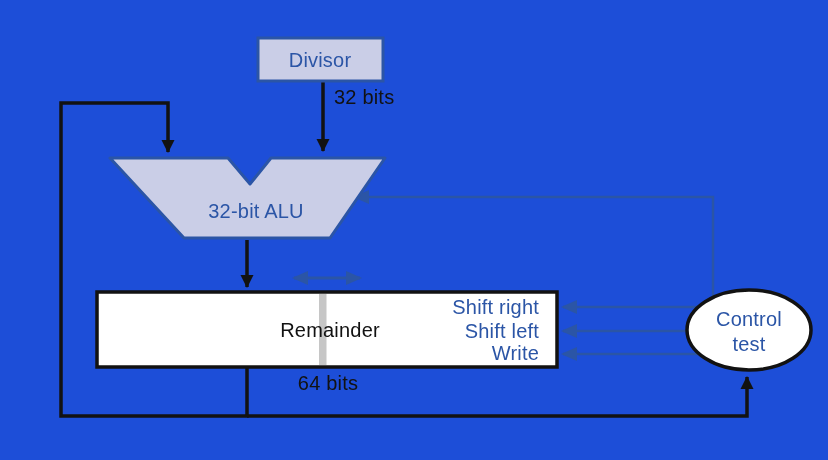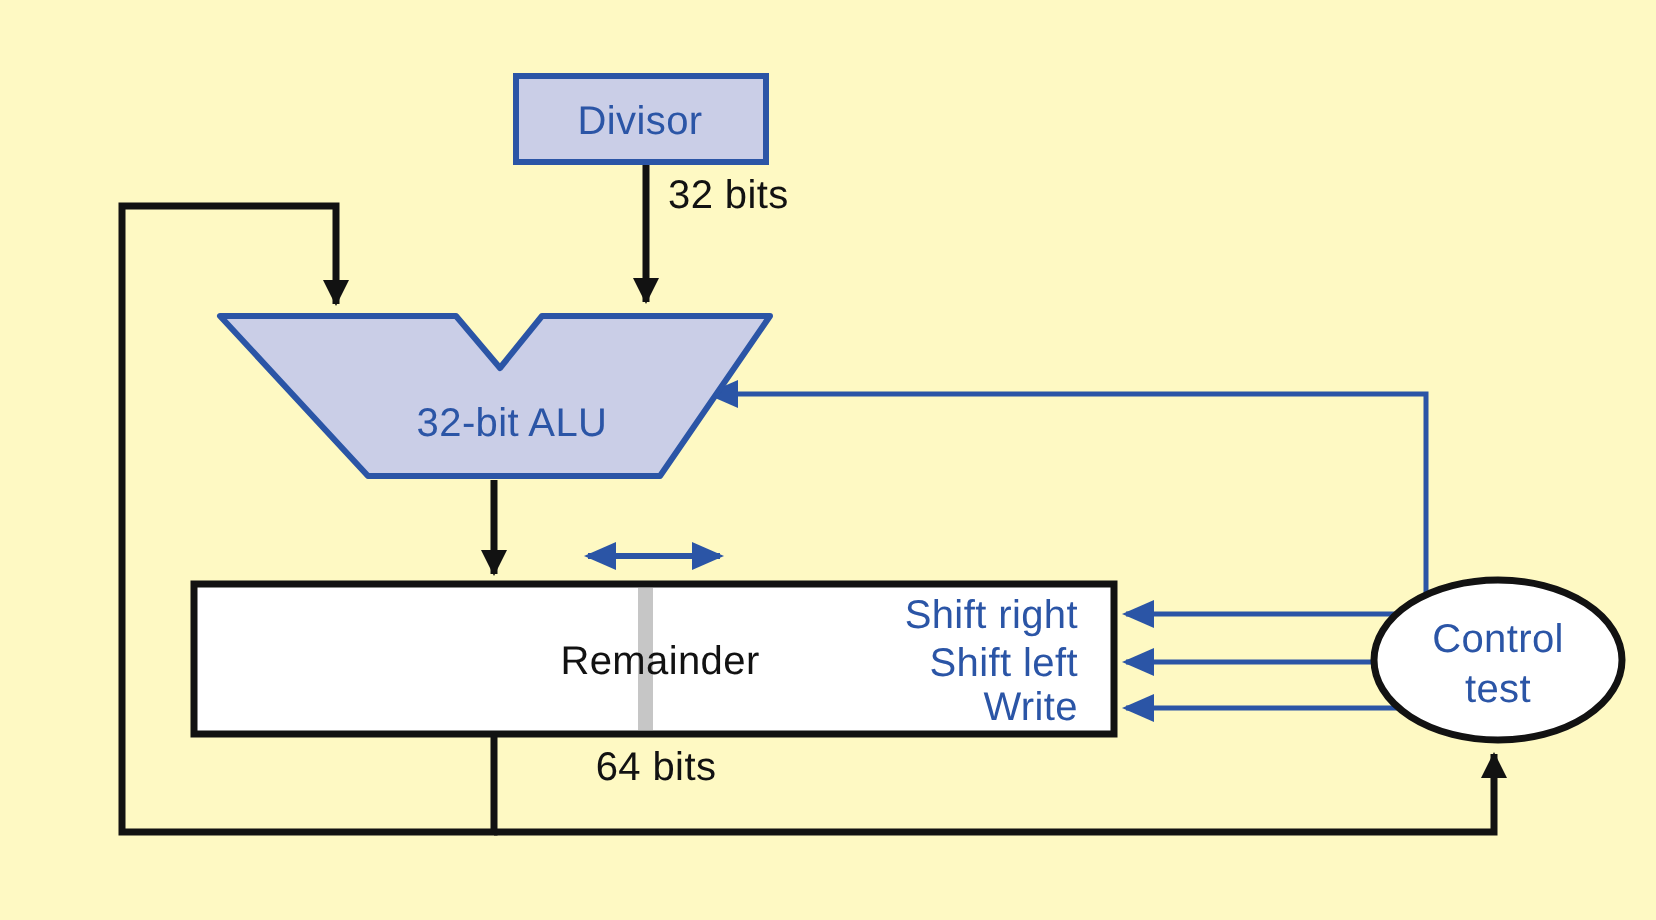--- a/index.html
+++ b/index.html
@@ -1,20 +1,20 @@
 <!DOCTYPE html>
 <html><head>
 <meta charset="utf-8">
 <style>
   html, body { margin: 0; padding: 0; background: #ffffff; }
   .canvas {
     position: relative;
     width: 828px;
     height: 460px;
-    background: #fef9c3;
+    background: #1d4ed8;
     overflow: hidden;
   }
   svg { display: block; }
   .t {
     font-family: "Liberation Sans", "DejaVu Sans", sans-serif;
     font-size: 20px;
     letter-spacing: 0.2px;
   }
   .t-blue { fill: #2b55a6; }
   .t-black { fill: #121212; }

